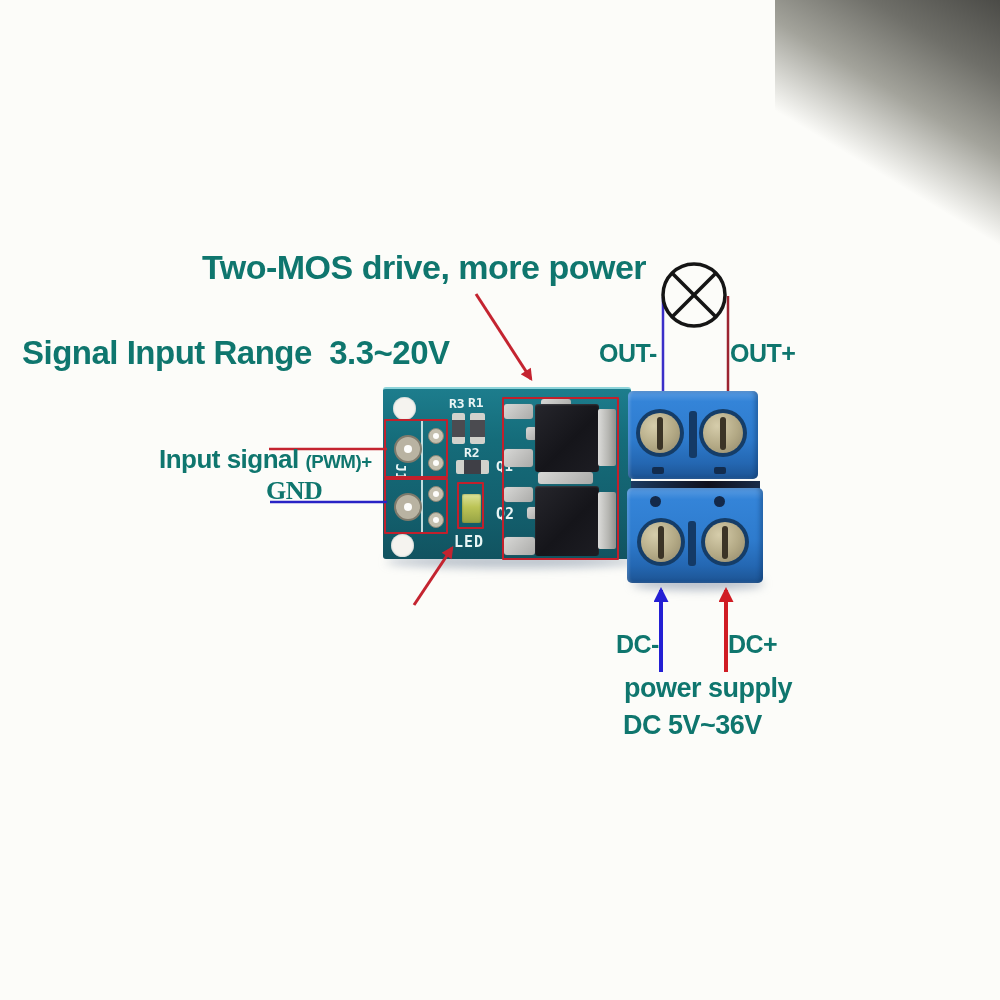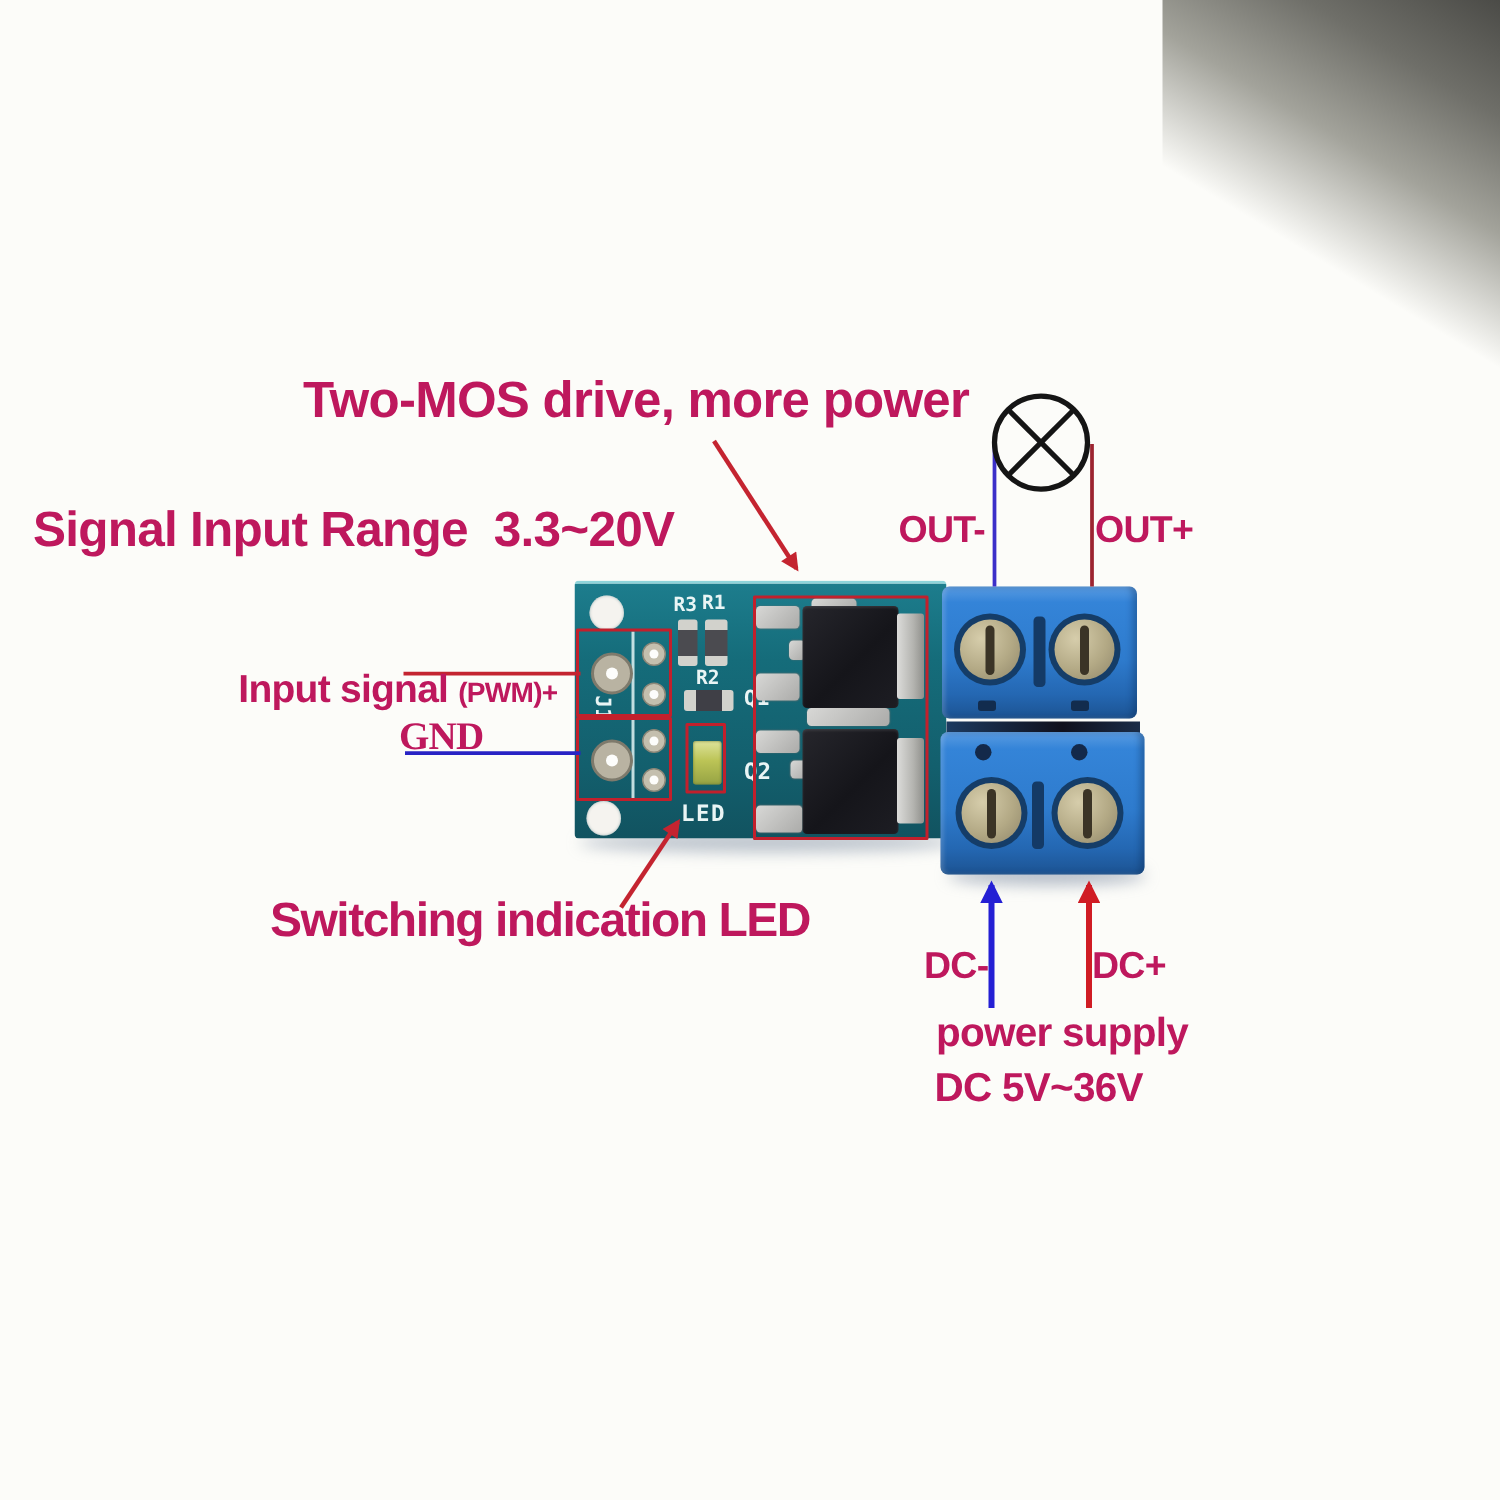--- a/index.html
+++ b/index.html
@@ -11,21 +11,21 @@
     font-family:"Liberation Sans",sans-serif;
   }
   
   .corner-shadow{
     position:absolute;top:0;right:0;width:225px;height:255px;
     background:linear-gradient(211deg,#4b4b47 0%,#6f6f69 20%,#a3a39b 40%,rgba(252,252,249,0) 63%);
   }
   
   .txt{
     position:absolute;
-    color:#be185d;
+    color:#0f766e;
     font-weight:700;
     letter-spacing:-0.5px;
     white-space:pre;
     line-height:1.05;
   }
   .txt .suffix{font-size:0.72em;font-weight:700;}
   
   .pcb{
     position:absolute;left:383px;top:387px;width:248px;height:172px;
     background:linear-gradient(180deg,#1d7d8d 0%,#156c7a 30%,#135f6d 72%,#115360 100%);
@@ -247,21 +247,20 @@
   <div class="txt" style="left:202px;top:250px;font-size:34px;">Two-MOS drive, more power</div>
 
   <div class="txt" style="left:22px;top:336px;font-size:33px;">Signal Input Range  3.3~20V</div>
 
   <div class="txt" style="left:132px;top:419px;font-size:26px;">
     <span>Input signal </span><span class="suffix">(PWM)+</span>
   </div>
 
   <div class="txt" style="left:266px;top:477px;font-size:26px;font-family:Liberation Serif, serif;">GND</div>
 
-  <div class="txt" style="left:180px;top:597px;font-size:32px;letter-spacing:-1px;">Switching indication LED</div>
 
 
   <div class="txt" style="left:599px;top:340px;font-size:25px;">OUT-</div>
 
   <div class="txt" style="left:730px;top:340px;font-size:25px;text-align:center;">OUT+</div>
 
   <div class="txt" style="left:616px;top:631px;font-size:25px;">DC-</div>
 
   <div class="txt" style="left:728px;top:631px;font-size:25px;">DC+</div>
 

